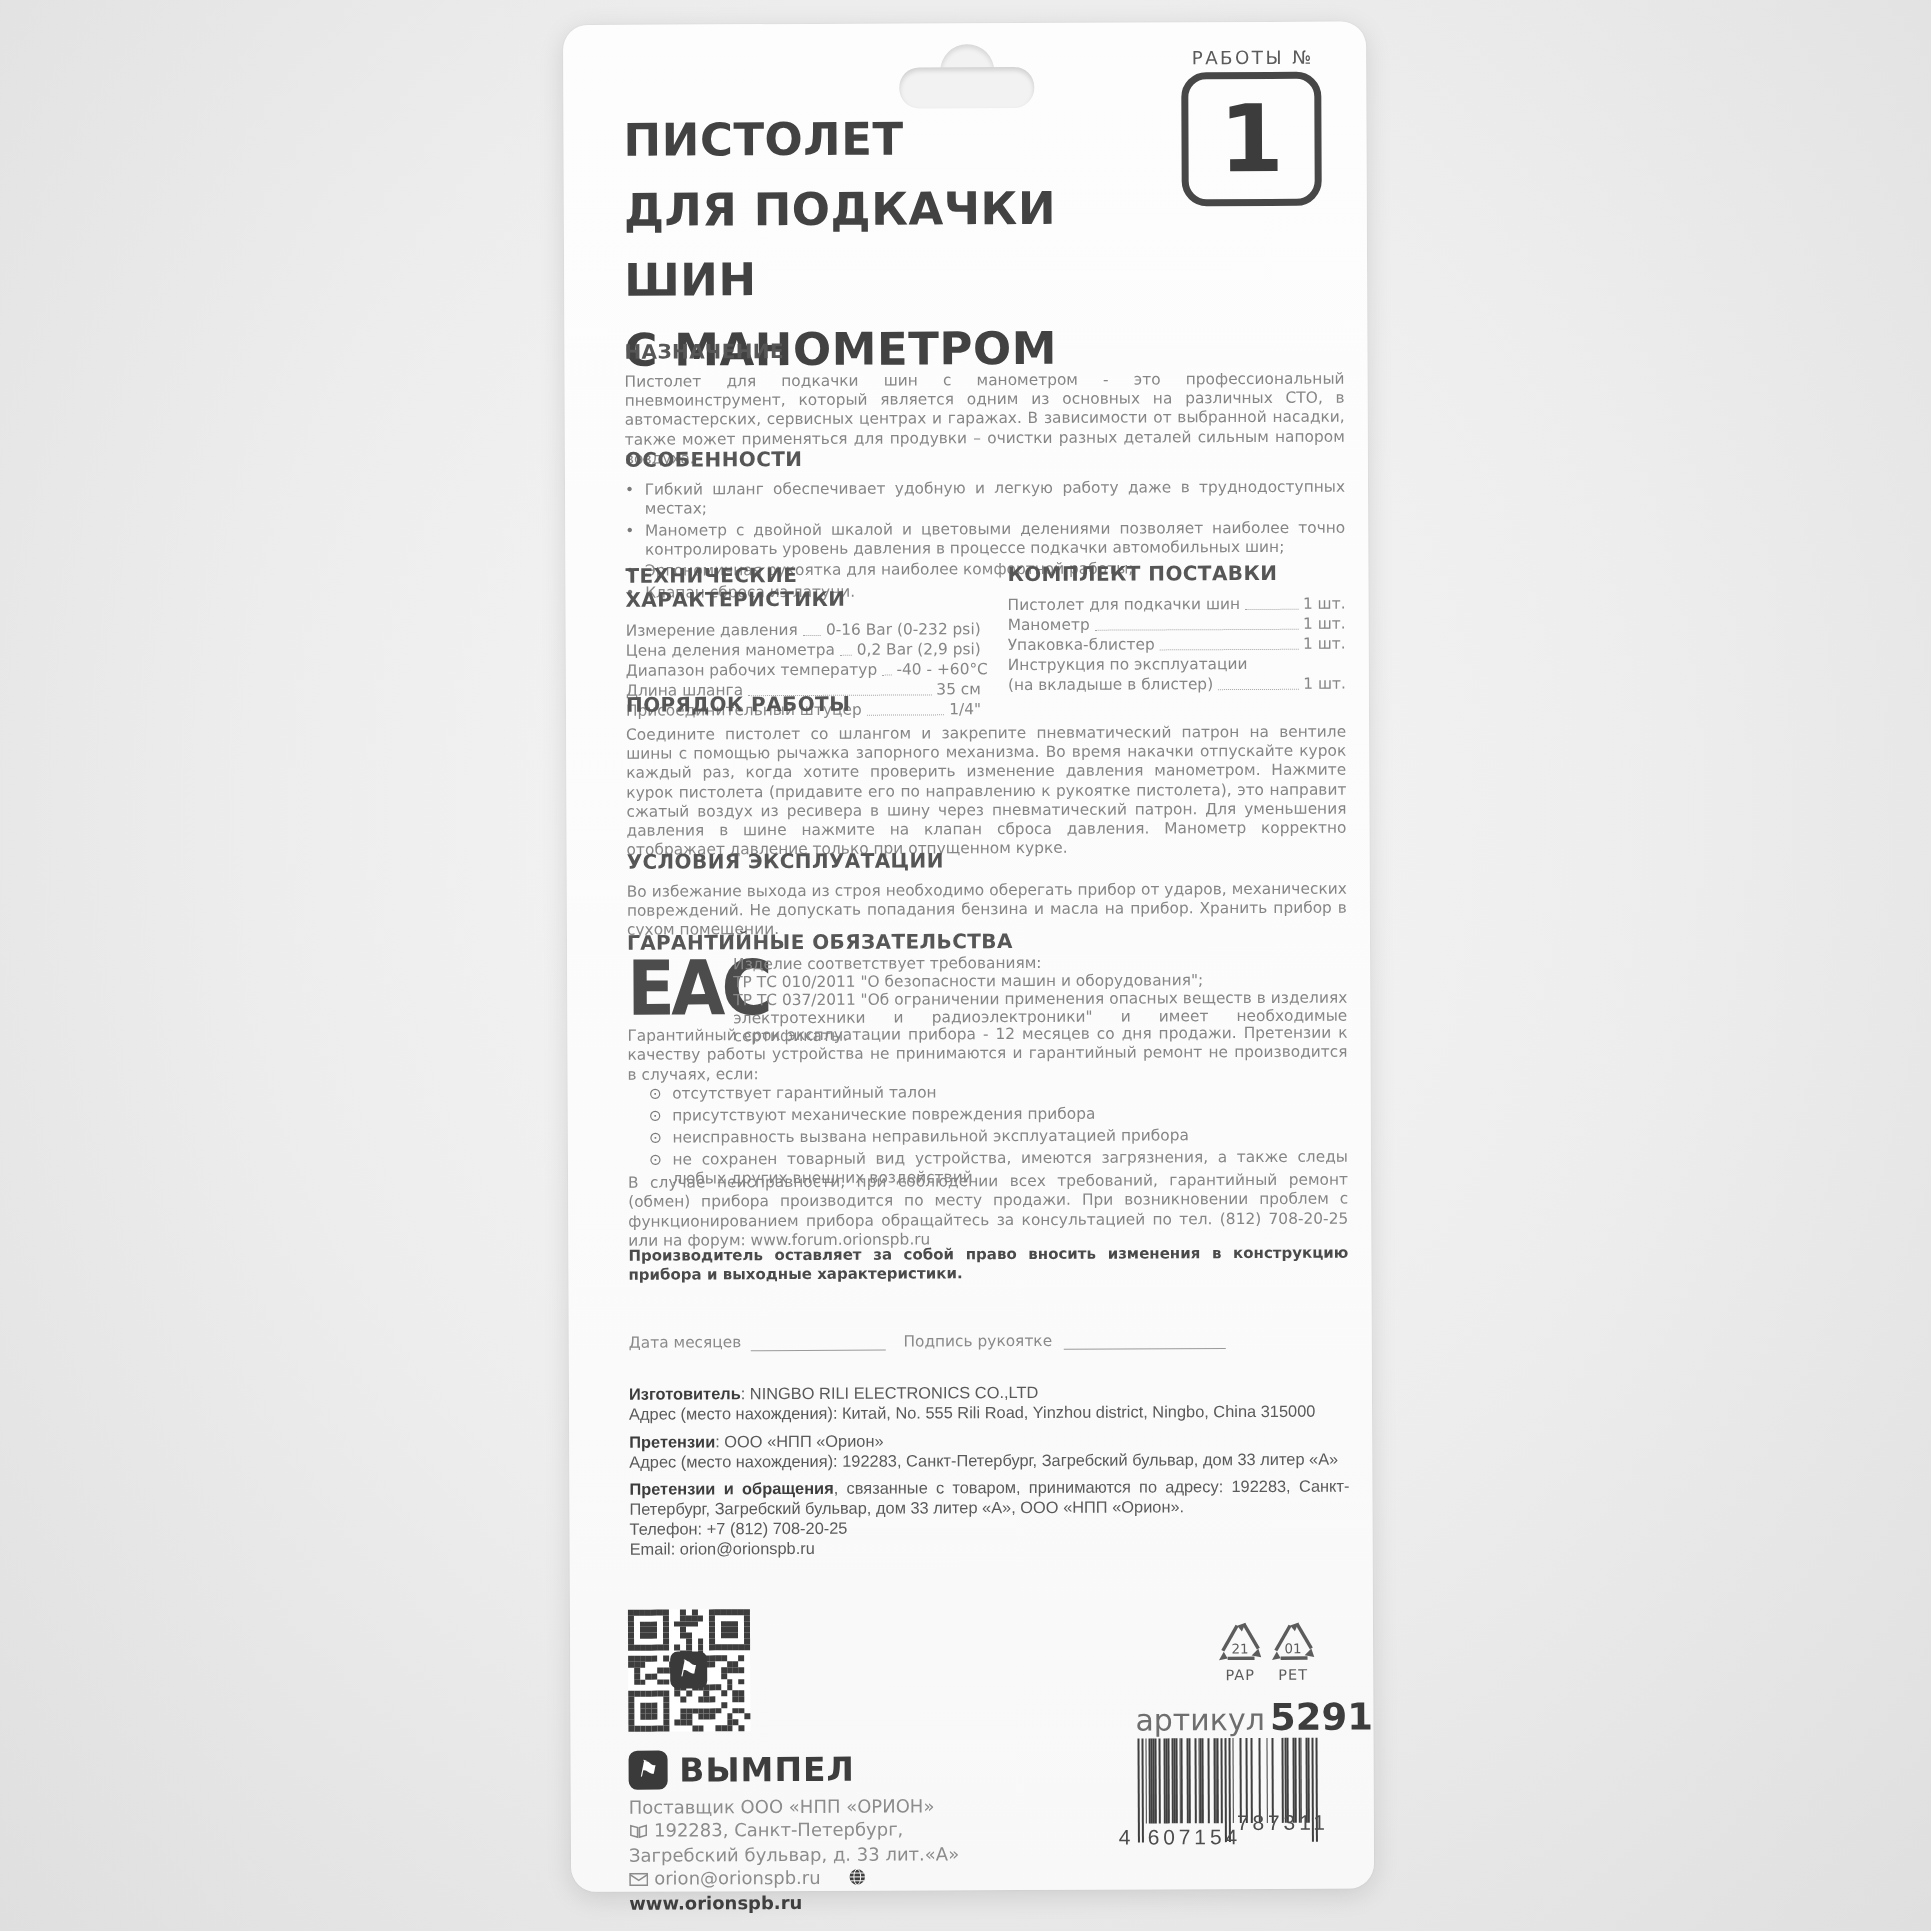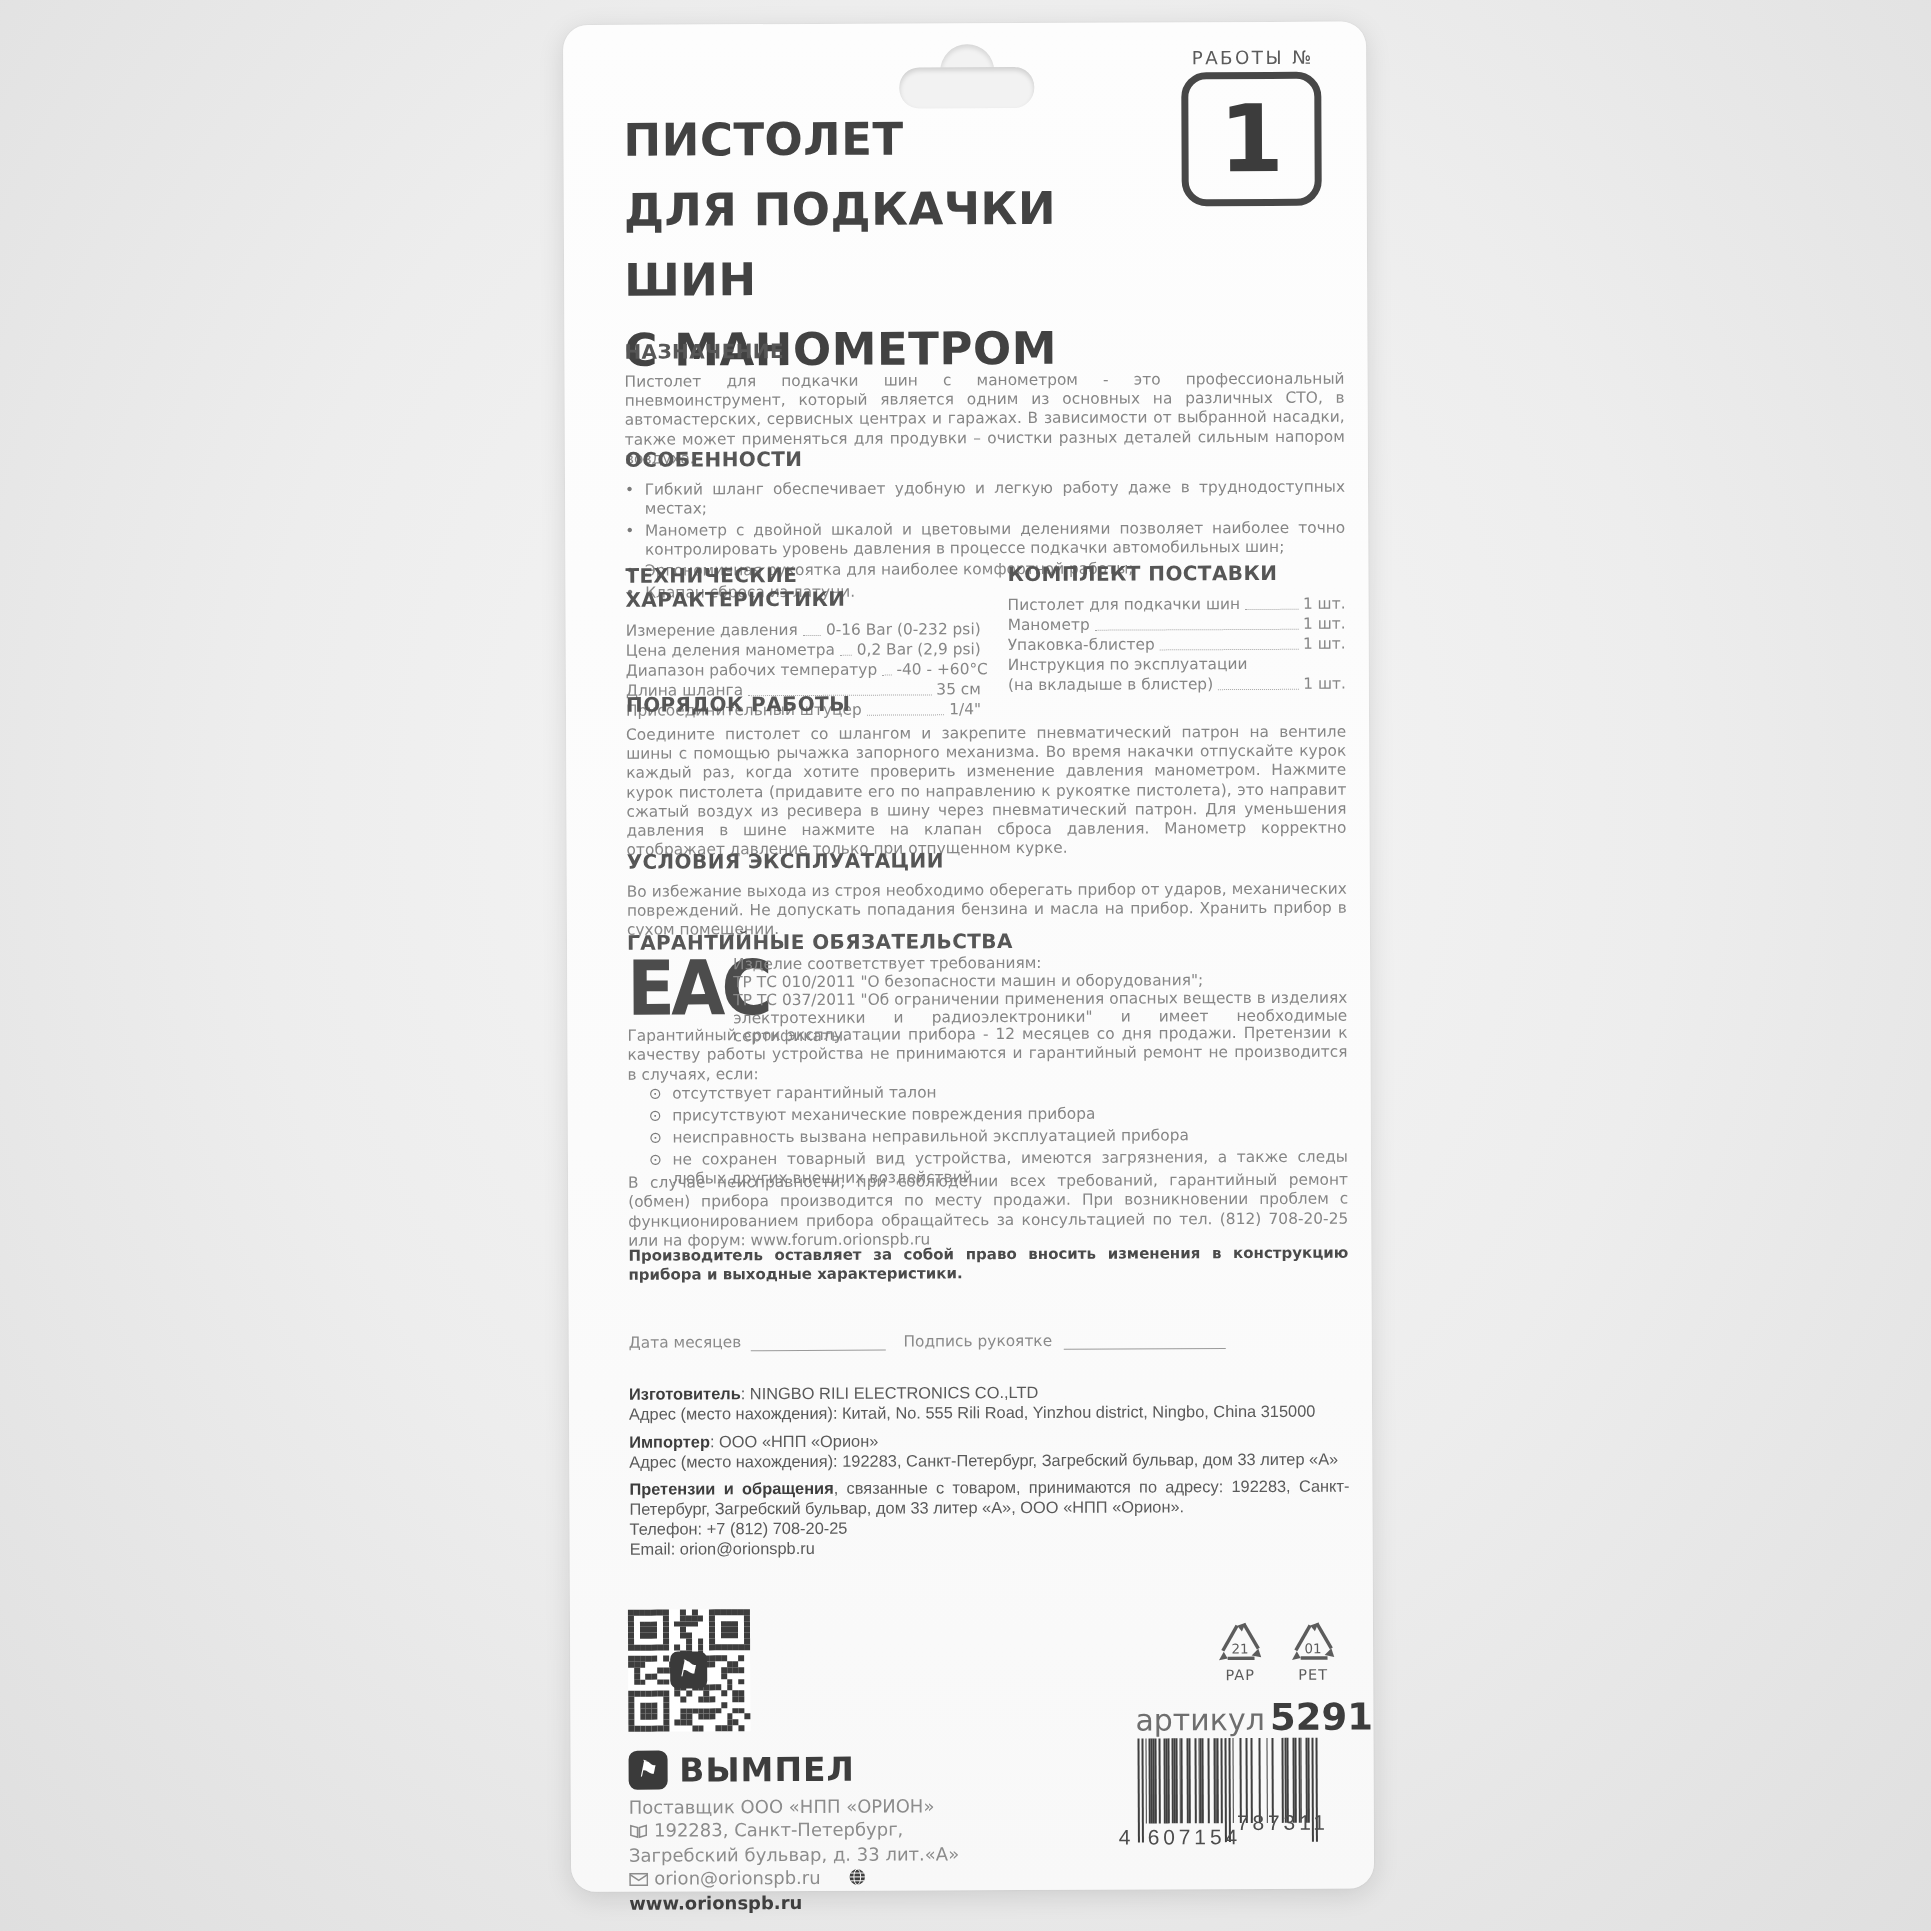--- a/index.html
+++ b/index.html
@@ -49,21 +49,21 @@
   .q1{background:#3d3d3d;}
   .qr-logo{position:absolute;width:37px;height:37px;background:#3a3a3a;border-radius:7.7px;
            display:flex;align-items:center;justify-content:center;}
   .flagmark{color:#ffffff;font-size:23px;transform:rotate(12deg);line-height:1;}
   .brandrow{display:flex;align-items:center;gap:11.6px;}
   .brand-ico{width:39px;height:39px;background:#3a3a3a;border-radius:8.7px;display:flex;align-items:center;justify-content:center;}
   .brand-txt{font-size:33px;font-weight:bold;color:#3d3d3d;letter-spacing:1px;}
   .supp{font-size:18px;line-height:23px;color:#8c8c8c;}
   .supp .ic{display:inline-block;vertical-align:-1.9px;margin-right:5.8px;}
   .supp .www{font-weight:bold;color:#3f3f3f;}
-  .recyc{display:flex;gap:23px;}
+  .recyc{display:flex;gap:3px;}
   .rc{text-align:center;color:#5c5c5c;}
   .rc .mat{font-size:14.5px;letter-spacing:1px;margin-top:-1.9px;}
   .skurow{left:565px;top:1674px;width:185px;text-align:right;white-space:nowrap;}
   .sku-lab{font-size:30px;color:#6e6e6e;}
   .sku-num{font-size:37px;font-weight:bold;color:#3d3d3d;}
   .bc{left:567px;top:1716px;width:183px;height:124px;}
   .bc-bars{position:absolute;left:0;top:0;height:108px;display:flex;}
   .bc-bars i{display:block;width:1.9px;}
   .bc-digit{position:absolute;font-family:"Liberation Sans",sans-serif;font-size:21px;color:#4c4c4c;letter-spacing:3.9px;}
 </style>
@@ -215,21 +215,21 @@
       <span>Дата месяцев</span>
       <span class="sline" style="width:135px;margin:0 17.4px 0 9.7px;"></span>
       <span>Подпись рукоятке</span>
       <span class="sline" style="width:162px;margin-left:11.6px;"></span>
     </div>
 
     <div class="abs sec legal" style="top:1359px;">
       <p><b>Изготовитель</b><span>: NINGBO RILI ELECTRONICS CO.,LTD</span></p>
       <p>Адрес (место нахождения): Китай, No. 555 Rili Road, Yinzhou district, Ningbo, China 315000</p>
       <div class="gap"></div>
-      <p><b>Импортер</b><span>: ООО «НПП «Орион»</span></p>
+      <p><b>Претензии</b><span>: ООО «НПП «Орион»</span></p>
       <p>Адрес (место нахождения): 192283, Санкт-Петербург, Загребский бульвар, дом 33 литер «А»</p>
       <div class="gap"></div>
       <p><b>Претензии и обращения</b><span>, связанные с товаром, принимаются по адресу: 192283, Санкт-Петербург, Загребский бульвар, дом 33 литер «А», ООО «НПП «Орион».</span></p>
       <p>Телефон: +7 (812) 708-20-25</p>
       <p>Email: orion@orionspb.ru</p>
     </div>
 
     <div class="abs" style="left:58px;top:1585px;width:122px;height:122px;">
       <div class="qr" id="qr">
           <div class="q q1"></div>

